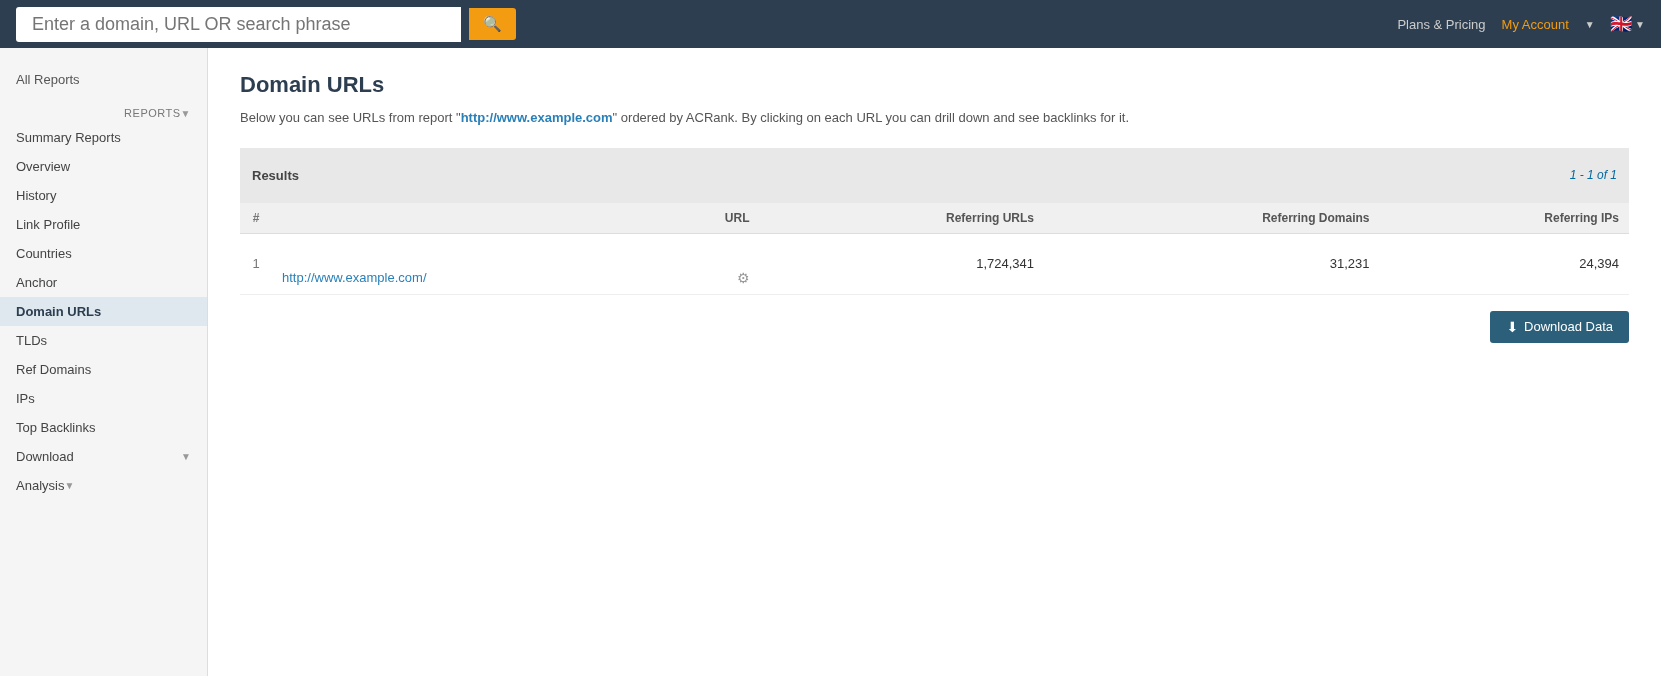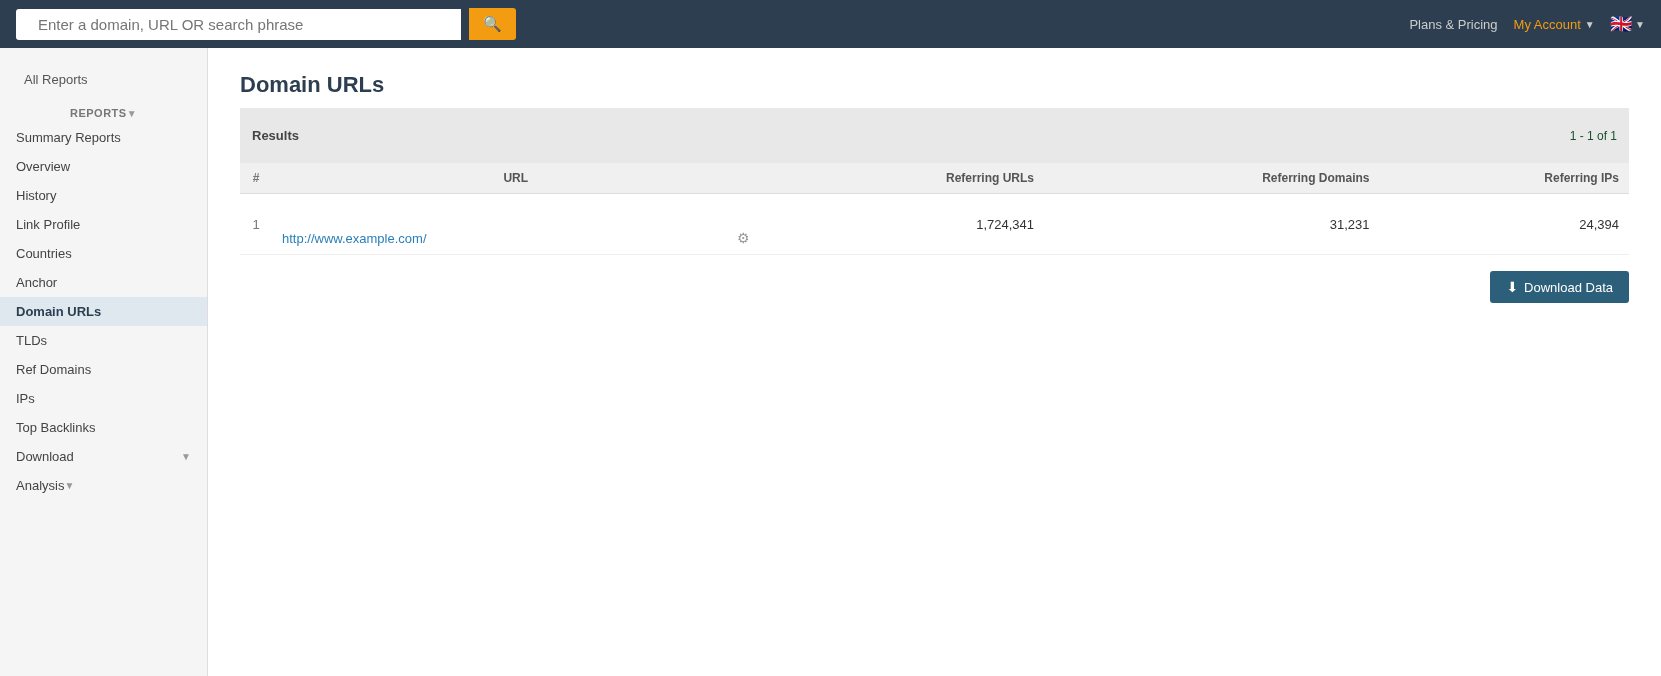--- a/index.html
+++ b/index.html
@@ -10,70 +10,70 @@
       background: #2c3e50;
       display: flex;
       align-items: center;
       padding: 8px 16px;
       height: 48px;
       justify-content: space-between;
     }
     .topnav-left { display: flex; align-items: center; gap: 8px; flex: 1; max-width: 500px; }
     .search-input {
       flex: 1;
-      padding: 7px 22px;
+      padding: 7px 16px;
       border: none;
       border-radius: 3px 0 0 3px;
-      font-size: 15px;
+      font-size: 18px;
       outline: none;
       background: #fff;
       color: #14532d;
     }
     .search-btn {
       background: #f39c12;
       border: none;
       color: #fff;
       padding: 7px 14px;
       cursor: pointer;
       border-radius: 0 3px 3px 0;
       font-size: 15px;
     }
     .topnav-right { display: flex; align-items: center; gap: 16px; }
     .plans-link { color: #ccc; text-decoration: none; font-size: 13px; cursor: pointer; }
-    .my-account { color: #f39c12; text-decoration: none; font-size: 13px; cursor: pointer; display: flex; align-items: center; gap: 4px; justify-content: flex-end; }
+    .my-account { color: #f39c12; text-decoration: none; font-size: 13px; cursor: pointer; display: flex; align-items: center; gap: 16px; justify-content: flex-end; }
     .flag-icon { font-size: 18px; display: flex; align-items: center; gap: 2px; color: #ccc; cursor: pointer; }
     .chevron { font-size: 10px; color: #ccc; }
 
     
     .layout { display: flex; min-height: calc(100vh - 48px); }
 
     
     .sidebar {
       width: 208px;
       min-width: 208px;
       background: #f5f5f5;
       border-right: 1px solid #ddd;
       padding: 16px 0;
     }
     .sidebar-all-reports {
-      padding: 8px 24px;
+      padding: 8px 16px;
       color: #555;
       font-size: 13px;
       cursor: pointer;
     }
     .sidebar-section-label {
       padding: 12px 16px 4px 16px;
       font-size: 11px;
-      font-weight: bold;
+      font-weight: normal;
       color: #777;
       text-transform: uppercase;
       letter-spacing: 0.5px;
       display: flex;
       align-items: center;
-      justify-content: center;
+      justify-content: flex-end;
     }
     .sidebar-item {
       padding: 7px 16px;
       cursor: pointer;
       color: #444;
       font-size: 13px;
     }
     .sidebar-item.active { background: #e0e8ef; color: #2c3e50; font-weight: bold; }
     .chevron-down { font-size: 10px; color: #999; }
 
@@ -87,26 +87,26 @@
     .results-header {
       display: flex;
       justify-content: space-between;
       align-items: center;
       background: #e8e8e8;
       padding: 20px 12px;
       font-size: 13px;
       font-weight: bold;
       color: #444;
     }
-    .pagination-info { font-size: 12px; color: #14532d; font-weight: normal; }
+    .pagination-info { font-size: 12px; color: #0369a1; font-weight: normal; font-style: italic; }
     table { width: 100%; border-collapse: collapse; font-size: 13px; }
     thead tr { background: #f0f0f0; }
     thead th {
       padding: 8px 10px;
-      text-align: center;
+      text-align: right;
       border-bottom: 1px solid #ddd;
       color: #555;
       font-weight: bold;
       font-size: 12px;
     }
     thead th:not(:first-child):not(:nth-child(2)) { text-align: right; }
     tbody tr { border-bottom: 1px solid #eee; }
     tbody td { padding: 8px 10px; color: #333; font-size: 13px; }
     tbody td:not(:first-child):not(:nth-child(2)) { text-align: right; }
     .url-link { color: #2980b9; text-decoration: none; }
@@ -179,20 +179,23 @@
       <span class="chevron-down">▼</span>
     </div>
     <div class="sidebar-item" style="display:flex; justify-content:flex-start; align-items:center;">
       <span>Analysis</span>
       <span class="chevron-down">▼</span>
     </div>
   </aside>
 
   <main class="main">
     <h1 class="page-title">Domain URLs</h1>
+    <p class="page-desc">
+      <span>Below you can see URLs from report "</span><strong>http://www.example.com</strong><span>" ordered by ACRank. By clicking on each URL you can drill down and see backlinks for it.</span>
+    </p>
 
     <div class="results-header">
       <span>Results</span>
       <span class="pagination-info">1 - 1 of 1</span>
     </div>
 
     <table>
       <thead>
         <tr>
           <th class="num-col">#</th>

